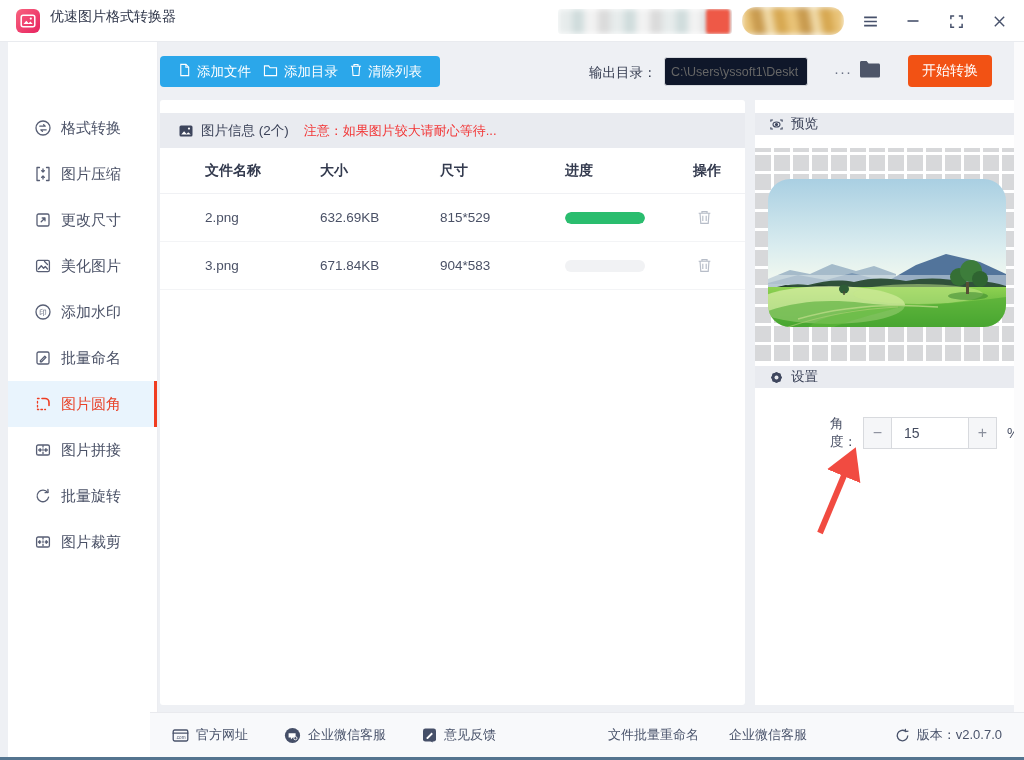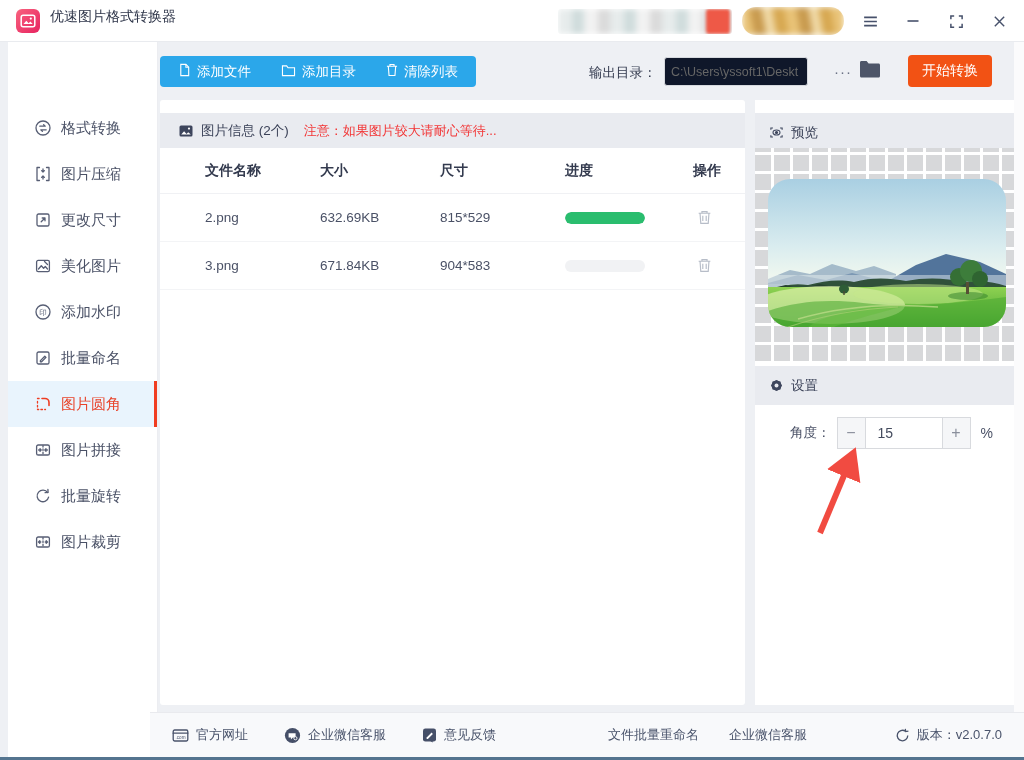--- a/index.html
+++ b/index.html
@@ -19,21 +19,21 @@
   .blur-user .avatar { position:absolute; right:2px; top:0; width:24px; height:25px; border-radius:3px;
       background:#ee5947; filter:blur(1.5px); }
   .blur-badge { position:absolute; left:742px; top:7px; width:102px; height:28px; border-radius:14px; overflow:hidden; }
   .blur-badge .mosaic { position:absolute; inset:0; filter:blur(3px);
       background:repeating-linear-gradient(80deg,#e9c377 0 12px,#c89a4e 12px 24px,#f0d9a6 24px 34px,#d7a851 34px 46px); }
   .win-controls { position:absolute; right:16px; top:0; height:42px; display:flex; align-items:center; gap:25px; }
   .win-btn { width:18px; height:18px; display:flex; align-items:center; justify-content:center; color:#47516b; cursor:pointer; }
 
   
   .btn-group { position:absolute; left:160px; top:56px; height:31px; background:#2ba7ea; border-radius:4px;
-               display:flex; align-items:center; padding:0 18px; gap:30px;text-align:right; }
+               display:flex; align-items:center; padding:0 18px; gap:12px;text-align:right; }
   .tool-btn { display:flex; align-items:center; gap:6px; color:#fff; font-size:13.5px; cursor:pointer; }
   .out-label { position:absolute; left:589px; top:64px; font-size:13.5px; color:#333a4e; }
   .out-input { position:absolute; left:664px; top:57px; width:144px; height:29px; border:1px solid #d6d9de; border-radius:3px;
                background:#0f172a; font-size:12.5px; color:#666; padding:0 6px; white-space:nowrap; overflow:hidden;
                display:flex; align-items:center; font-family:"Liberation Sans",sans-serif; }
   .out-more { position:absolute; left:832px; top:60px; width:22px; height:22px; color:#6b7285; font-size:15px;
               letter-spacing:1px; display:flex; align-items:center; justify-content:center; cursor:pointer; }
   .out-folder { position:absolute; left:859px; top:60px; cursor:pointer; color:#4d5568; }
   .start-btn { position:absolute; left:908px; top:55px; width:84px; height:32px; background:#f25214; border:none;
                border-radius:4px; color:#fff; font-size:14px; cursor:pointer; font-family:"Liberation Sans",sans-serif; }
@@ -58,30 +58,30 @@
   .thead { position:absolute; top:48px; left:0; width:585px; height:46px; font-size:14px; color:#333a4e; font-weight:bold;
            border-bottom:1px solid #f0f1f4; }
   .tbody { position:absolute; top:94px; left:0; width:585px; }
   .tbody .trow { height:48px; font-size:13.5px; color:#4a5166; border-bottom:1px solid #f3f4f6; }
   .pbar { width:80px; height:12px; border-radius:6px; background:#f1f2f4; overflow:hidden; }
   .pfill { height:100%; border-radius:6px; background:#2abd6e; }
   .del-btn { width:18px; height:18px; color:#b7bdc8; cursor:pointer; margin-left:3px; }
 
   
   .right-panel { position:absolute; left:755px; top:100px; width:259px; height:605px; background:#fff; }
-  .rp-bar { position:absolute; left:0; width:259px; height:39px; background:#e9ebf0; display:flex; align-items:center;
+  .rp-bar { position:absolute; left:0; width:259px; height:22px; background:#e9ebf0; display:flex; align-items:center;
             padding-left:14px; gap:7px; font-size:13.5px; color:#3b4258; }
   .rp-bar .ricon { color:#3f475e; display:flex; }
   .bar-preview { top:13px; }
   .bar-settings { top:266px; }
   .checkerboard { position:absolute; left:0; top:48px; width:259px; height:213px; background-color:#d7d8da;
       background-image:repeating-linear-gradient(0deg,transparent 0 16px,#ffffff 16px 19px),
                        repeating-linear-gradient(90deg,transparent 0 16px,#ffffff 16px 19px); }
   .preview-img { position:absolute; left:13px; top:31px; width:238px; height:148px; border-radius:22px; overflow:hidden; }
-  .settings-row { position:absolute; left:0; top:317px; width:259px; height:32px; display:flex; align-items:center; }
+  .settings-row { position:absolute; left:0; top:317px; width:259px; height:32px; display:flex; align-items:center;padding-left:40px; }
   .angle-label { margin-left:35px; font-size:13.5px; color:#4a5166; }
   .stepper { display:flex; margin-left:6px; }
   .step-btn { width:29px; height:32px; background:#f5f6f8; border:1px solid #d8dade; color:#8a8f9c; font-size:16px;
               display:flex; align-items:center; justify-content:center; cursor:pointer; }
   .step-input { width:76px; height:32px; border:1px solid #d8dade; border-left:none; border-right:none; background:#fff;
                 font-size:14px; color:#444b5e; padding-left:12px; font-family:"Liberation Sans",sans-serif; }
   .unit { margin-left:10px; font-size:14px; color:#4a5166; }
 
   
   .footer { position:absolute; left:150px; top:712px; width:874px; height:45px; background:#f8f9fb;

